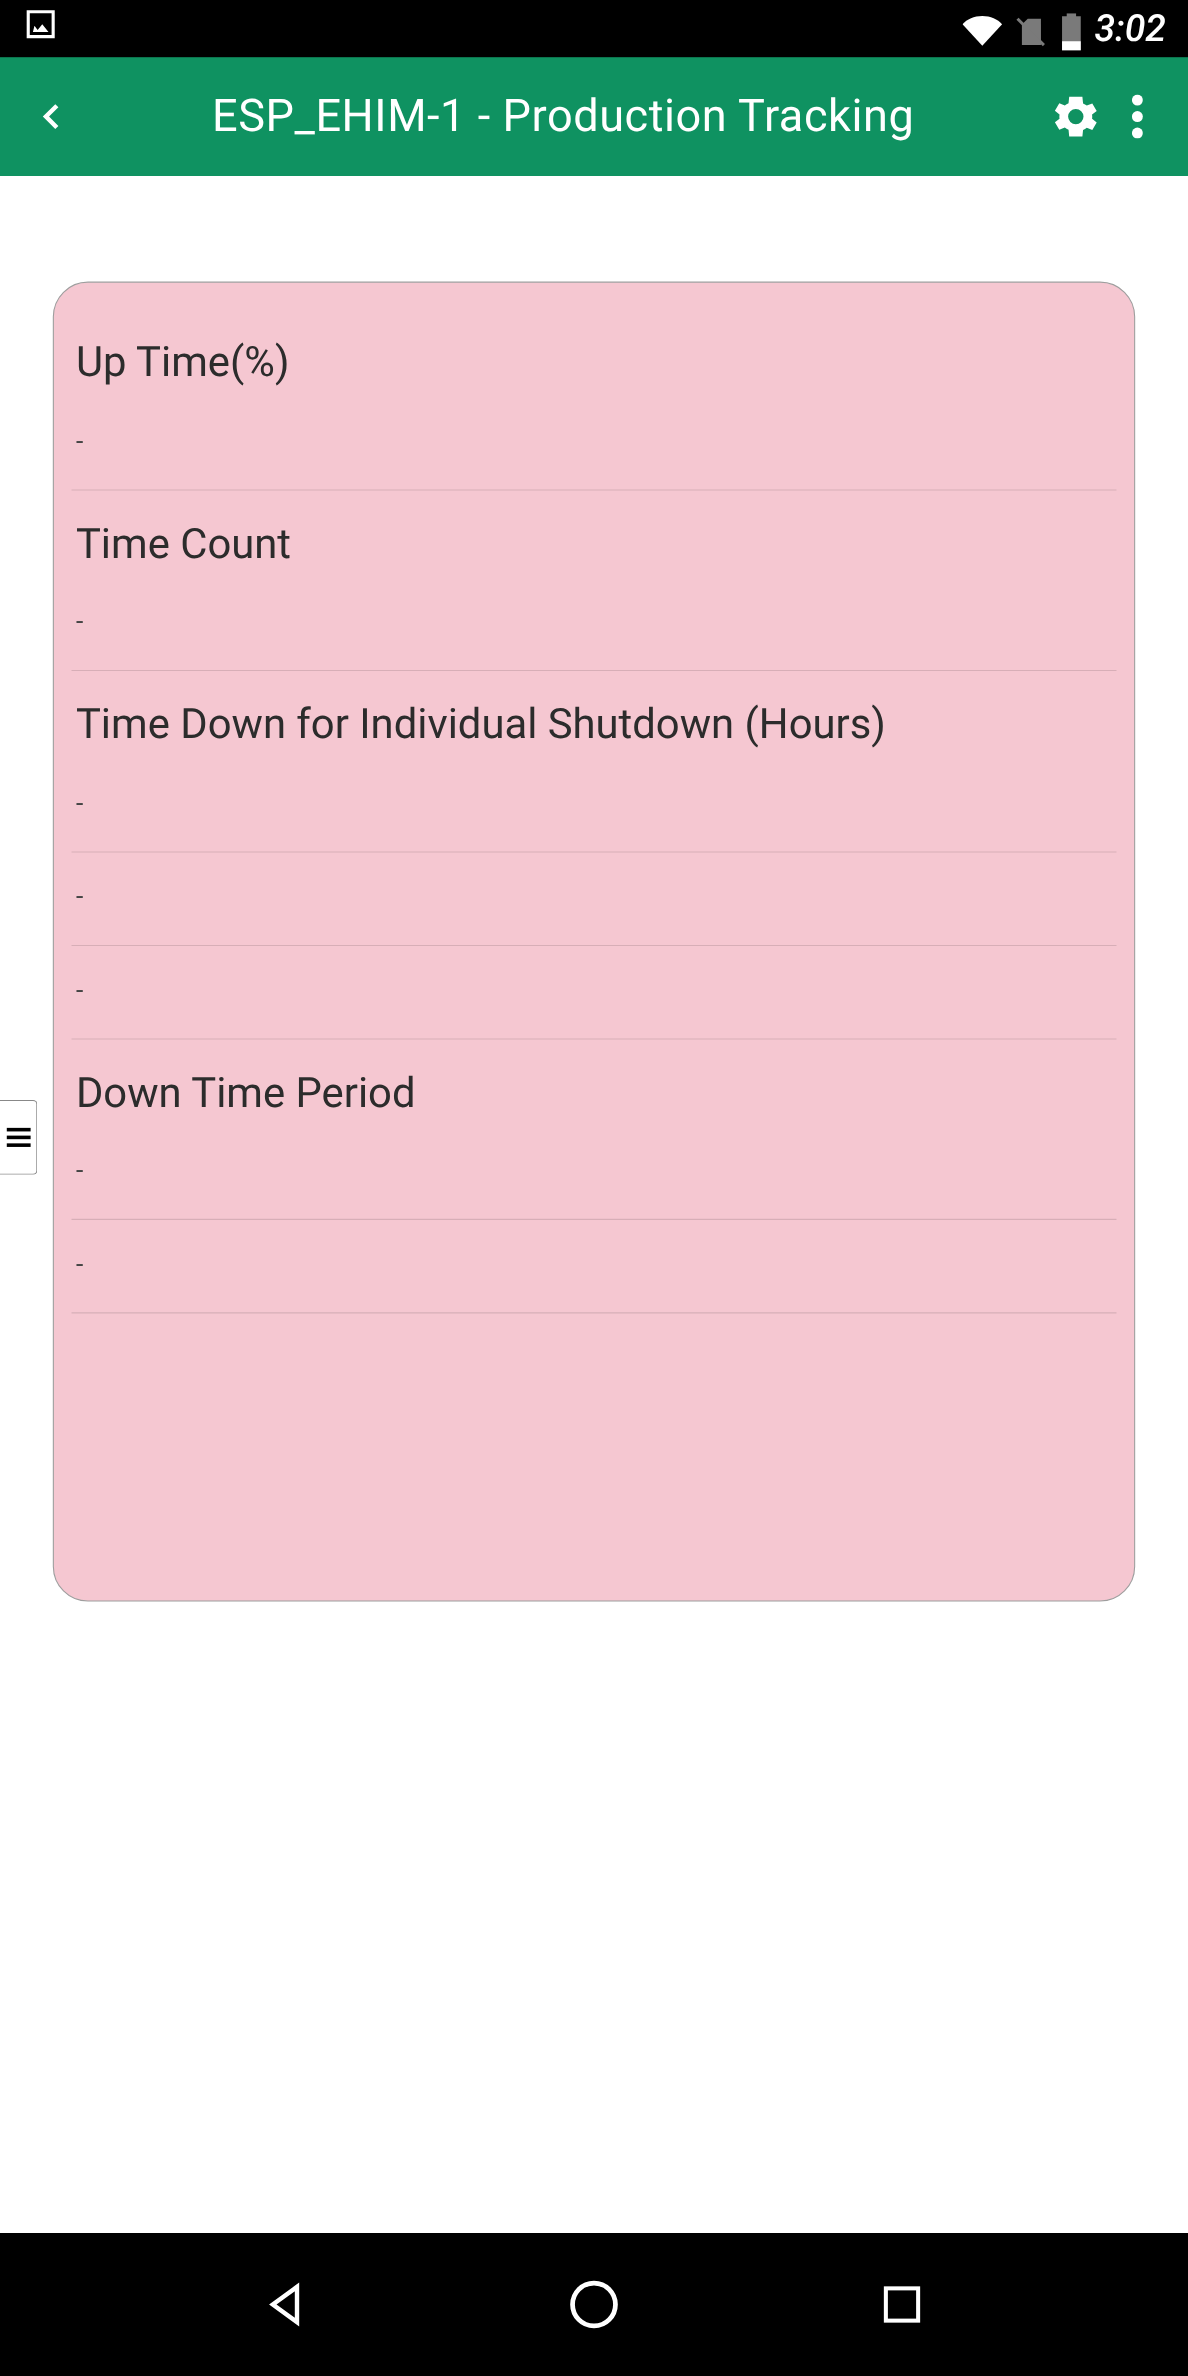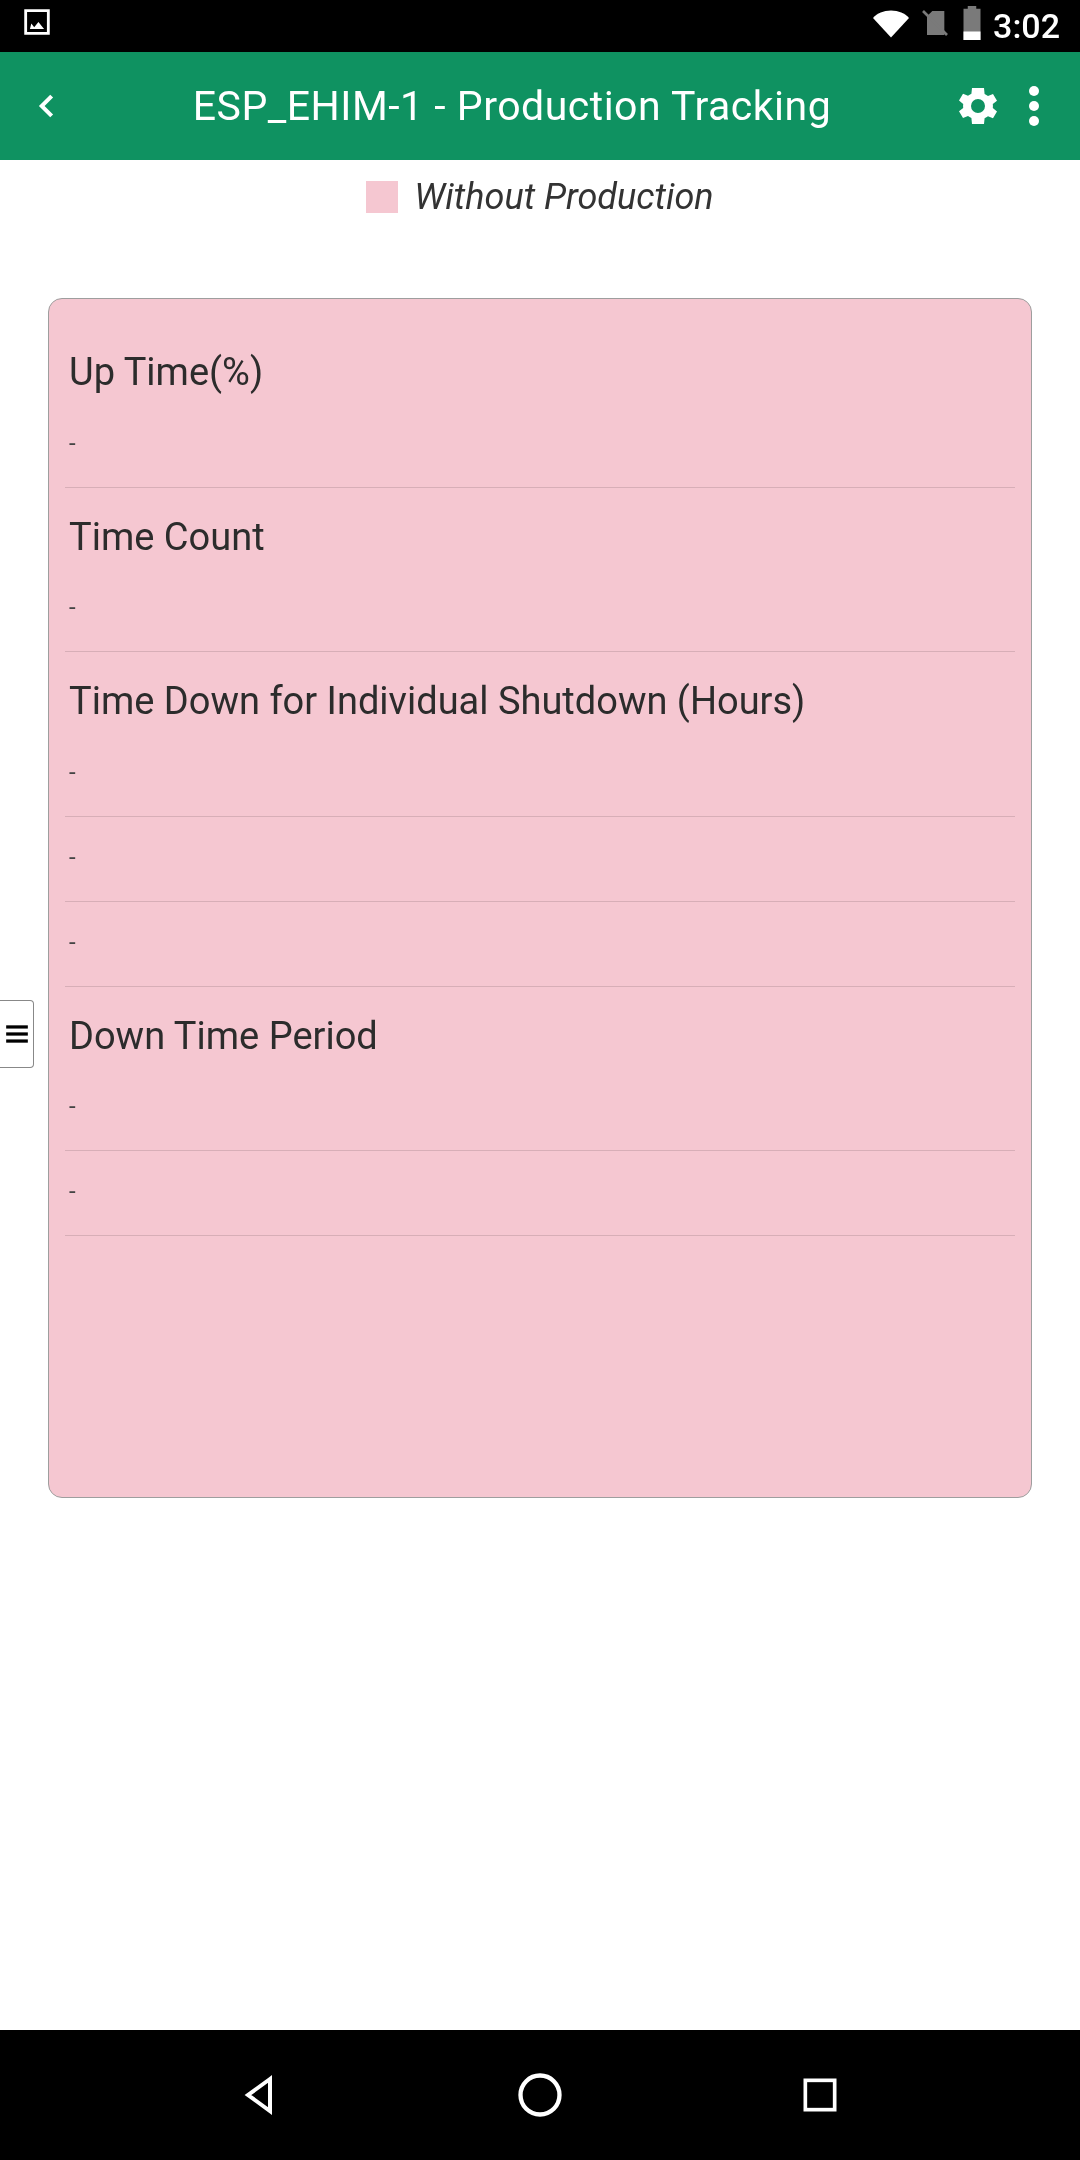--- a/index.html
+++ b/index.html
@@ -10,21 +10,21 @@
   .status-bar {
     height: 52px;
     background: #000;
     color: #fff;
     display: flex;
     align-items: center;
     padding: 0 20px;
     font-size: 34px;
   }
   .status-left { flex: 0 0 auto; }
-  .status-right { margin-left: auto; display: flex; align-items: flex-start; gap: 10px; }
+  .status-right { margin-left: auto; display: flex; align-items: flex-end; gap: 10px; font-style: italic; }
   .status-icon { display: inline-flex; align-items: center; justify-content: center; }
 
   
   .app-bar {
     height: 108px;
     background: #0f9261;
     color: #fff;
     display: flex;
     align-items: center;
     padding: 0 18px 0 18px;
@@ -58,21 +58,21 @@
   }
   .legend-item { display: flex; align-items: center; gap: 16px; }
   .legend-swatch { width: 32px; height: 32px; }
   .legend-label { font-size: 36px; font-style: italic; color: #333; }
   .swatch-without { background: #f5c7d1; }
   .swatch-with { background: #a6d9a3; }
 
   .card {
     margin: 70px 48px 0 48px;
     border: 1px solid #9e9e9e;
-    border-radius: 14px;
+    border-radius: 32px;
     background: #f5c7d1;
     padding: 24px 16px 0 16px;
     height: 1200px;
     overflow: hidden;
   }
   .row {
     border-bottom: 1px solid rgba(0,0,0,0.12);
     padding: 26px 0 18px 0;
   }
   .row:last-child { border-bottom: none; }
@@ -163,24 +163,20 @@
     <svg width="10" height="40" viewBox="0 0 6 24" fill="#fff">
         <circle cx="3" cy="3" r="3"></circle>
         <circle cx="3" cy="12" r="3"></circle>
         <circle cx="3" cy="21" r="3"></circle>
       </svg>
   </div>
 </div>
 
 <div class="content">
   <div class="legend">
-    <div class="legend-item">
-      <div class="legend-swatch swatch-without"></div>
-      <div class="legend-label">Without Production</div>
-    </div>
   </div>
 
   <div class="card">
     <div class="row">
       <div class="row-label">Up Time(%)</div>
       <div class="row-value">-</div>
     </div>
     <div class="row">
       <div class="row-label">Time Count</div>
       <div class="row-value">-</div>

